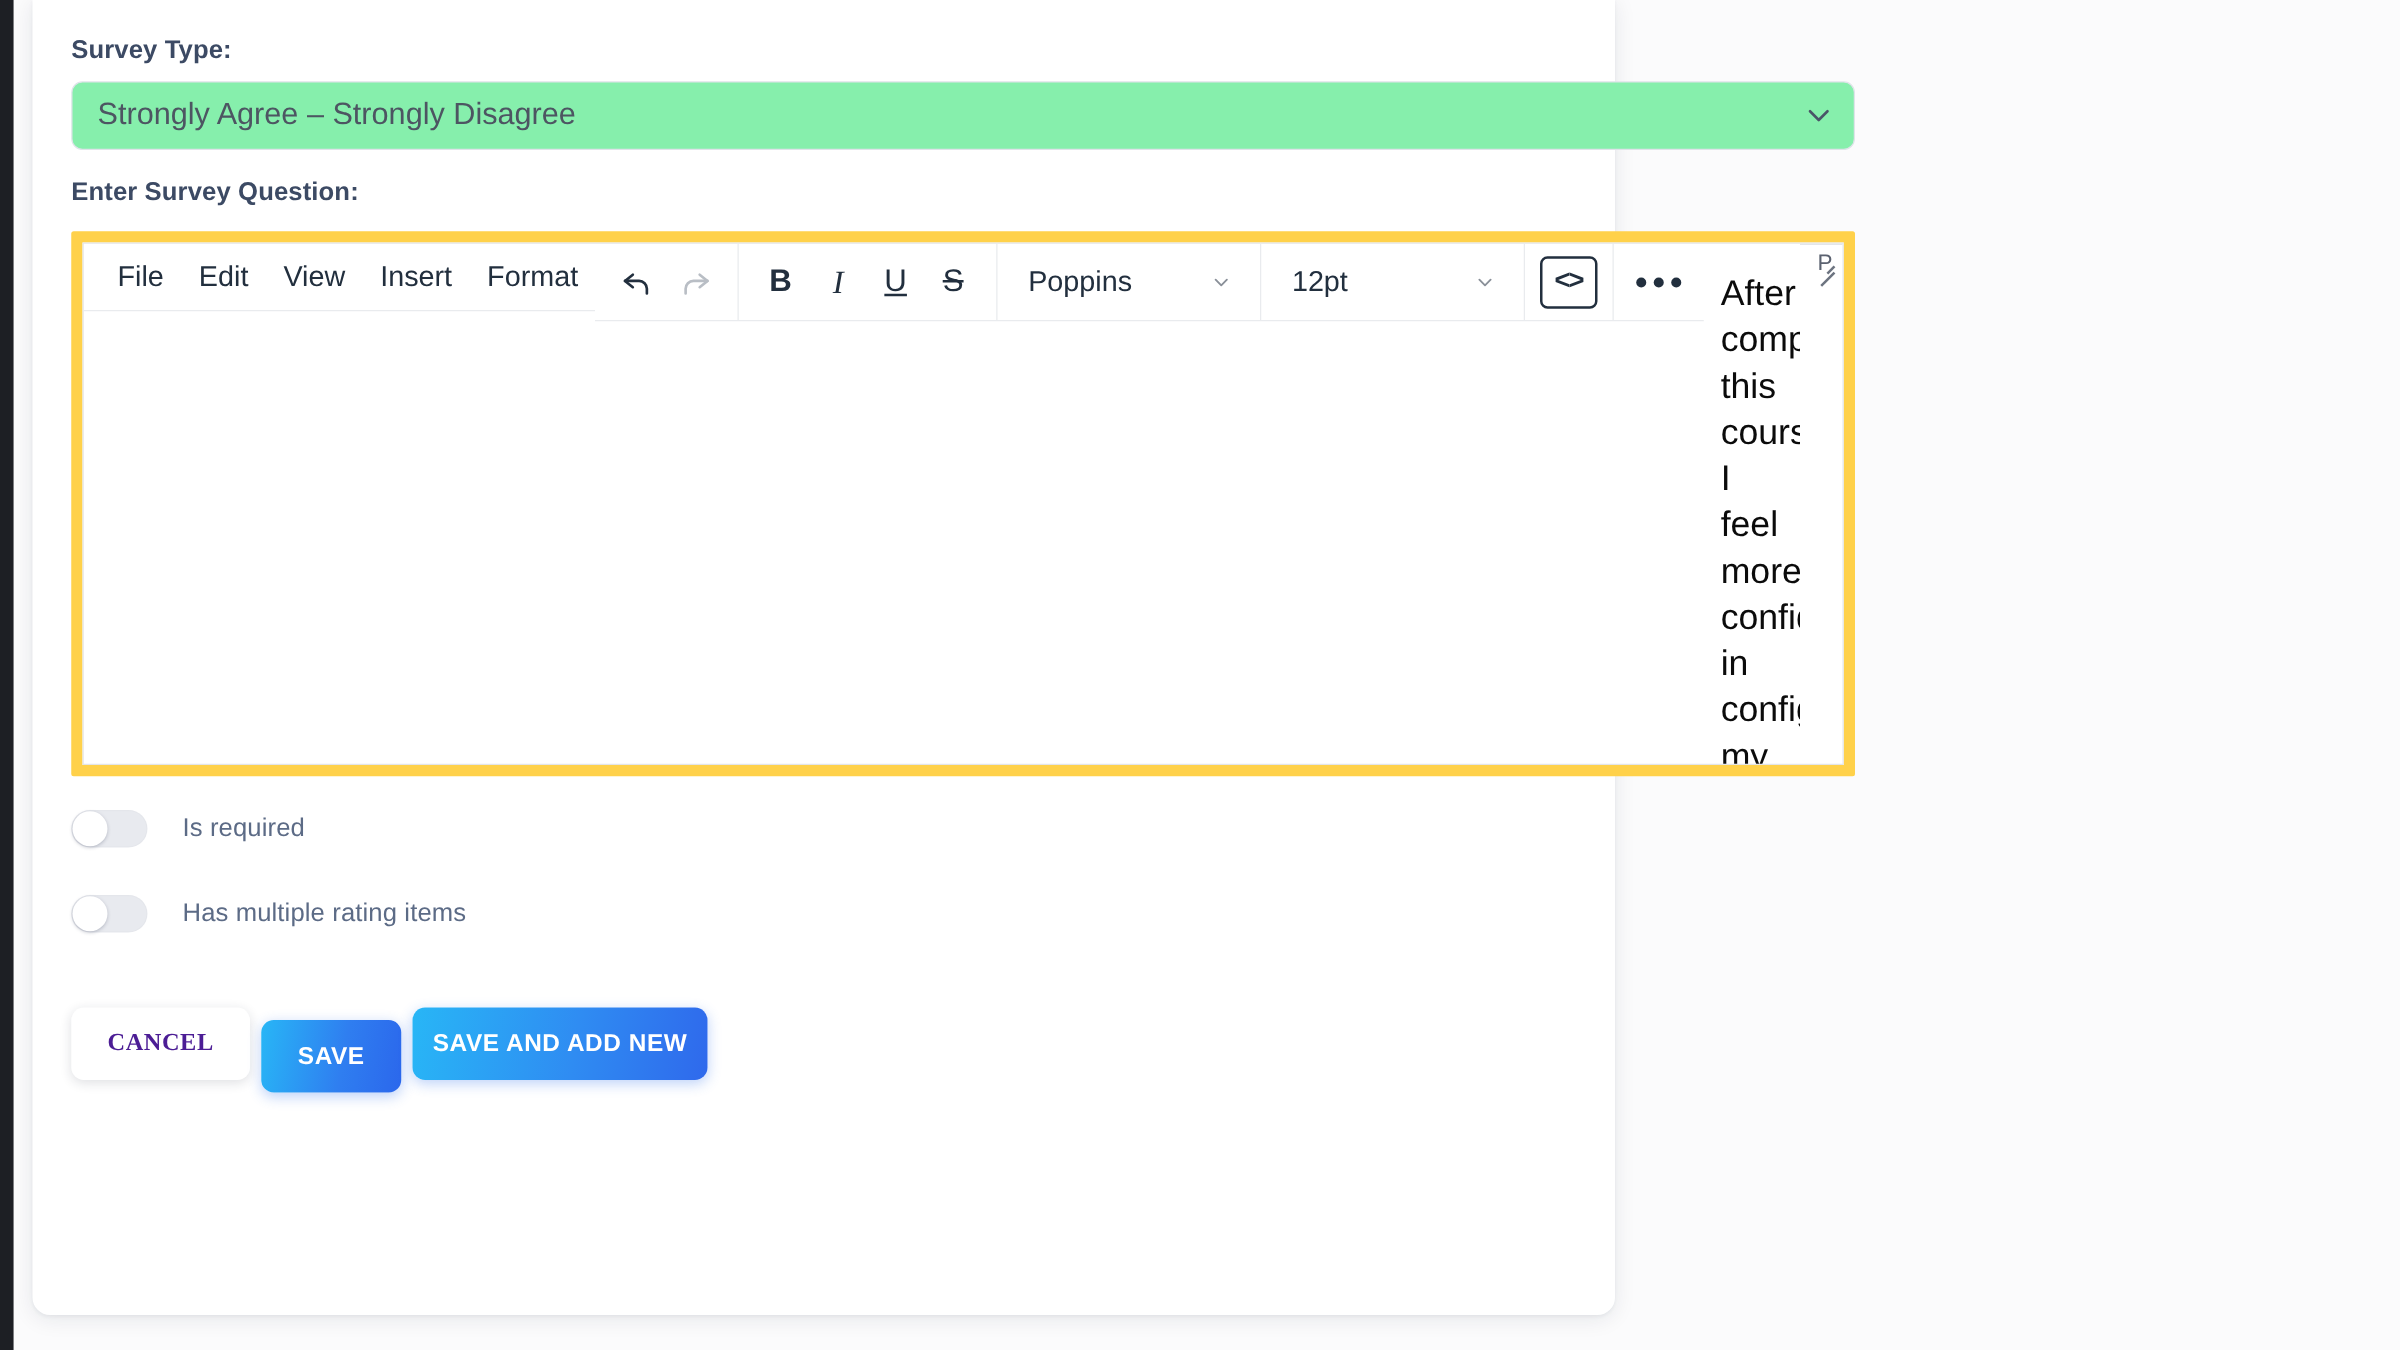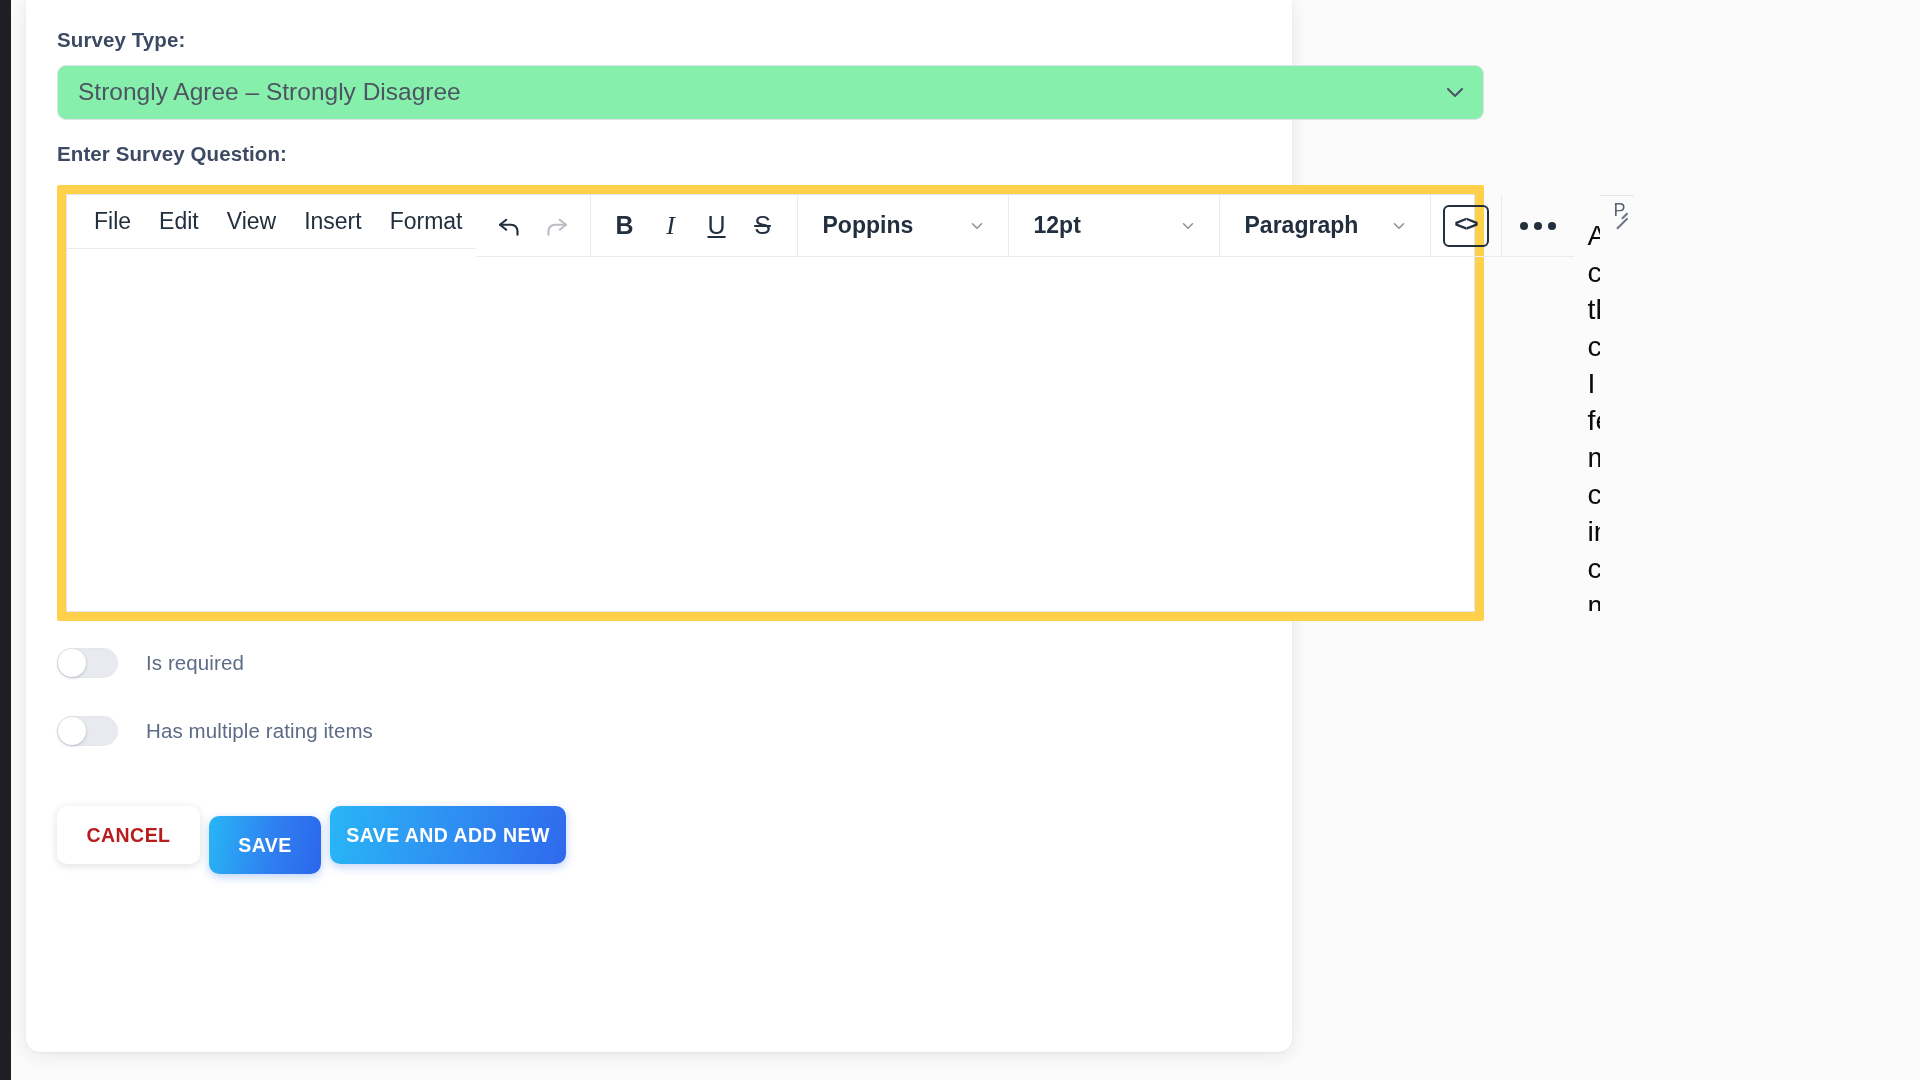--- a/index.html
+++ b/index.html
@@ -165,21 +165,21 @@
     display: flex;
     align-items: center;
     justify-content: space-between;
     height: 44px;
     padding: 0 10px 0 13px;
     border-radius: 4px;
     cursor: pointer;
     color: #222f3e;
     font-size: 23px;
   }
-  .tb-select .lbl { white-space: nowrap; font-weight: bold; }
+  .tb-select .lbl { white-space: nowrap; }
   .tb-select .chev { margin-left: 10px; display:flex; align-items:center; color:#8a9099; }
 
   .sel-font  { width: 186px; }
   .sel-size  { width: 186px; }
   .sel-para  { width: 186px; }
 
   .code-btn {
     width: 46px; height: 42px;
     border: 2.5px solid #222f3e;
     border-radius: 6px;
@@ -293,23 +293,24 @@
     font-size: 19.5px;
     font-weight: bold;
     letter-spacing: .45px;
     cursor: pointer;
     border: none;
     font-family: "Liberation Sans", sans-serif;
     user-select: none;
   }
   .btn-cancel {
     background: #ffffff;
-    color: #b91c1c;
+    color: #4c1d95;
     width: 143px;
     box-shadow: 0 2px 9px rgba(25,35,60,.14);
+    font-family: Liberation Serif, serif;
   }
   .btn-save {
     background: linear-gradient(100deg, #28b6f6 0%, #2f7ef0 58%, #2b67ec 100%);
     color: #ffffff;
     width: 112px;
     box-shadow: 0 3px 10px rgba(44,110,235,.30);
     margin-top: 20px;
   }
   .btn-save-add {
     background: linear-gradient(100deg, #28b6f6 0%, #2f8cf2 55%, #2f69ec 100%);
@@ -400,30 +401,20 @@
             <div class="tb-select sel-size">
               <span class="lbl">12pt</span>
               <span class="chev">
                 <svg width="18" height="18" viewBox="0 0 24 24" fill="none" stroke="currentColor" stroke-width="2" stroke-linecap="round" stroke-linejoin="round">
                     <polyline points="6 9 12 15 18 9"></polyline>
                   </svg>
               </span>
             </div>
           </div>
 
-          <div class="tb-group">
-            <div class="tb-select sel-para">
-              <span class="lbl">Paragraph</span>
-              <span class="chev">
-                <svg width="18" height="18" viewBox="0 0 24 24" fill="none" stroke="currentColor" stroke-width="2" stroke-linecap="round" stroke-linejoin="round">
-                    <polyline points="6 9 12 15 18 9"></polyline>
-                  </svg>
-              </span>
-            </div>
-          </div>
 
           <div class="tb-group">
             <div class="code-btn">
               <span>&lt;&gt;</span>
             </div>
           </div>
 
           <div class="tb-group no-div">
             <div class="dots">
               <i></i>

